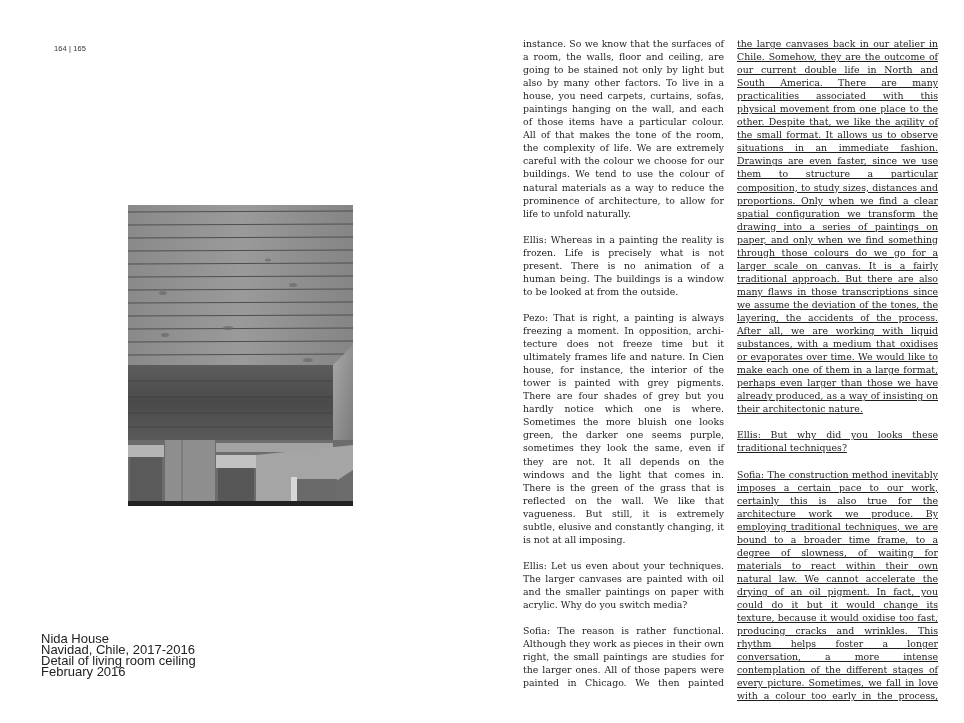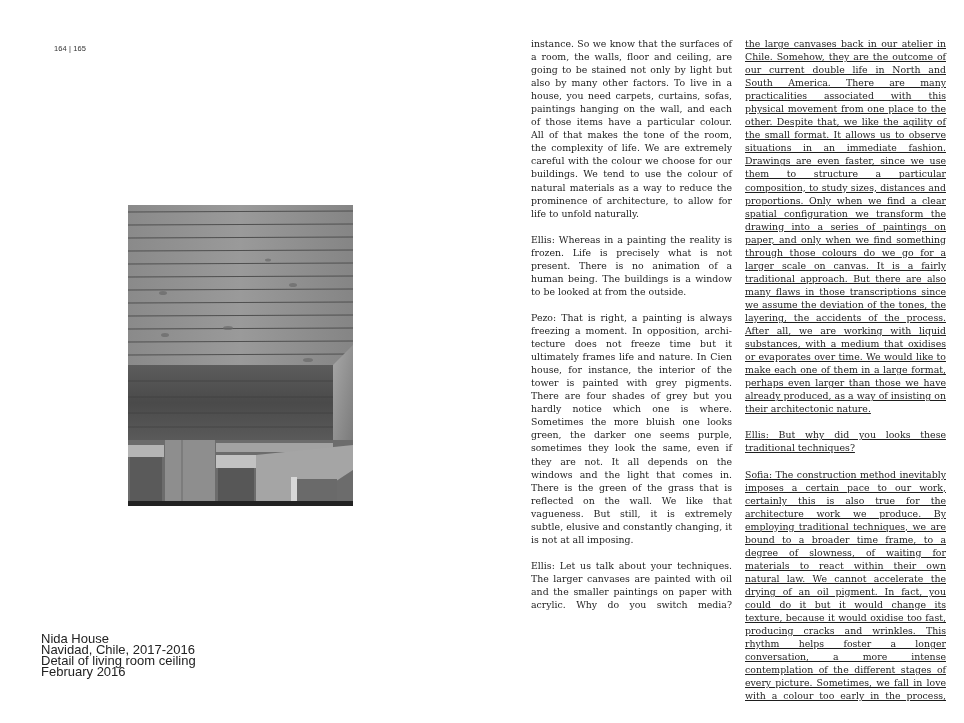--- a/index.html
+++ b/index.html
@@ -17,21 +17,21 @@
     }
     .caption div { white-space: nowrap; }
     .photo {
       position: absolute; left: 128px; top: 205px; width: 225px; height: 301px;
       overflow: hidden; background: #7a7a7a;
     }
     .photo svg { display: block; }
     .col {
       position: absolute; top: 37px; width: 201px;
       font-family: "DejaVu Serif", "Liberation Serif", serif; font-size: 9.4px; line-height: 13.05px;
-      color: #1e1e1e; text-align: justify; margin-left: 8px;
+      color: #1e1e1e; text-align: justify;
     }
     .col p { margin: 0 0 13.05px 0; hyphens: manual; }
     .col p:last-child { margin-bottom: 0; text-align-last: justify; }
     .col-1 { left: 523px; }
     .col-2 { left: 737px; text-decoration: underline; }
     .it { }
   </style>
 </head>
 <body>
 
@@ -108,20 +108,21 @@
   <div>Nida House</div>
   <div>Navidad, Chile, 2017-2016</div>
   <div>Detail of living room ceiling</div>
   <div>February 2016</div>
 </div>
 
 <div class="col col-1">
   <p>instance. So we know that the surfaces of a room, the walls, floor and ceiling, are going to be stained not only by light but also by many other factors. To live in a house, you need carpets, curtains, sofas, paintings hanging on the wall, and each of those items have a particular colour. All of that makes the tone of the room, the complexity of life. We are extremely careful with the colour we choose for our buildings. We tend to use the colour of natural materials as a way to reduce the prominence of architecture, to allow for life to unfold naturally.</p>
   <p>Ellis: Whereas in a painting the reality is frozen. Life is precisely what is not present. There is no animation of a human being. The buildings is a window to be looked at from the outside.</p>
   <p><span>Pezo: That is right, a painting is always freezing a moment. In opposition, archi­tecture does not freeze time but it ultimately frames life and nature. In </span><span class="it">Cien</span><span> house, for instance, the interior of the tower is painted with grey pigments. There are four shades of grey but you hardly notice which one is where. Sometimes the more bluish one looks green, the darker one seems purple, sometimes they look the same, even if they are not. It all depends on the windows and the light that comes in. There is the green of the grass that is reflected on the wall. We like that vagueness. But still, it is extremely subtle, elusive and constantly changing, it is not at all imposing.</span></p>
-  <p>Ellis: Let us talk about your techniques. The larger canvases are painted with oil and the smaller paintings on paper with acrylic. Why do you switch media?</p>
+  <p>Ellis: Let us even about your techniques. The larger canvases are painted with oil and the smaller paintings on paper with acrylic. Why do you switch media?</p>
+  <p>Sofia: The reason is rather functional. Although they work as pieces in their own right, the small paintings are studies for the larger ones. All of those papers were painted in Chicago. We then painted</p>
 </div>
 
 <div class="col col-2">
   <p>the large canvases back in our atelier in Chile. Somehow, they are the outcome of our current double life in North and South America. There are many practicalities associated with this physical movement from one place to the other. Despite that, we like the agility of the small format. It allows us to observe situations in an immediate fashion. Drawings are even faster, since we use them to structure a particular composition, to study sizes, distances and proportions. Only when we find a clear spatial configuration we transform the drawing into a series of paintings on paper, and only when we find something through those colours do we go for a larger scale on canvas. It is a fairly traditional approach. But there are also many flaws in those transcriptions since we assume the deviation of the tones, the layering, the accidents of the process. After all, we are working with liquid substances, with a medium that oxidises or evaporates over time. We would like to make each one of them in a large format, perhaps even larger than those we have already produced, as a way of insisting on their architectonic nature.</p>
   <p>Ellis: But why did you looks these traditional techniques?</p>
   <p>Sofia: The construction method inevit­ably imposes a certain pace to our work, certainly this is also true for the architecture work we produce. By employing traditional techniques, we are bound to a broader time frame, to a degree of slowness, of waiting for materials to react within their own natural law. We cannot accelerate the drying of an oil pigment. In fact, you could do it but it would change its texture, because it would oxidise too fast, producing cracks and wrinkles. This rhythm helps foster a longer conversation, a more intense contemplation of the different stages of every picture. Sometimes, we fall in love with a colour too early in the process,</p>
 </div>
 
 </body></html>

